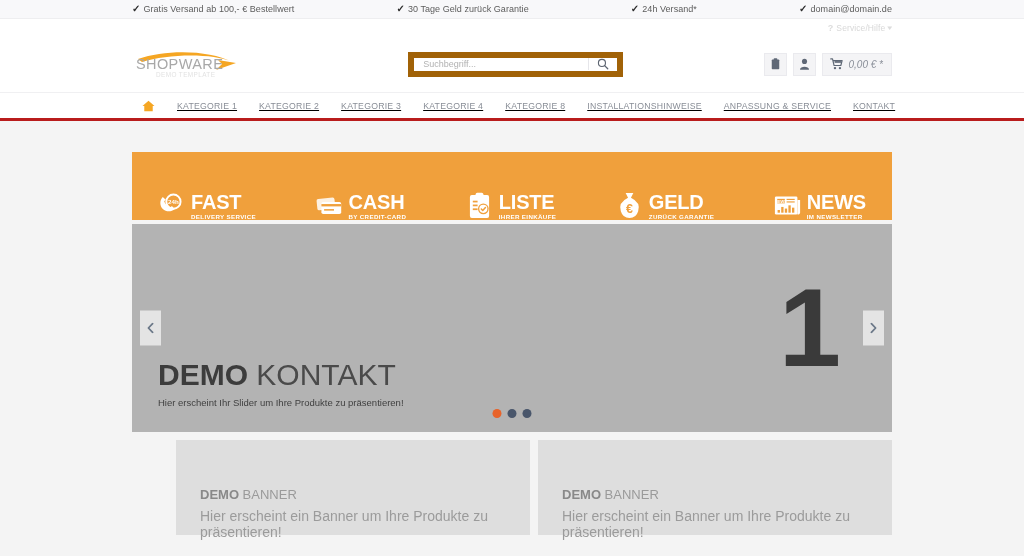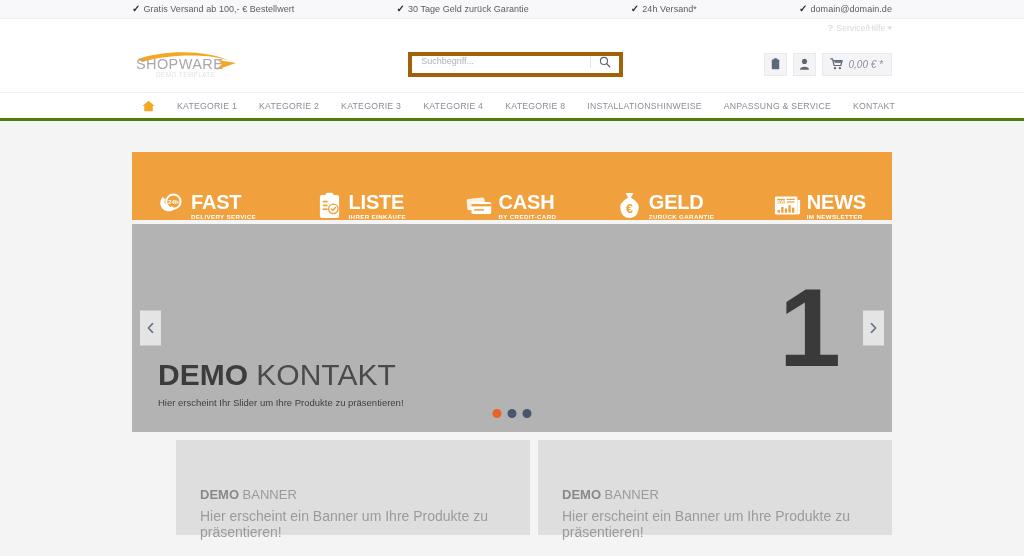--- a/index.html
+++ b/index.html
@@ -94,24 +94,24 @@
     position: relative;
     cursor: pointer;
     flex: 0 0 auto;
   }
   .logo svg { display: block; }
 
   
   .search-wrap {
     width: 215px;
     height: 25px;
-    border: 4px solid #a16207;
+    border: 6px solid #a16207;
     background: #fff;
     display: flex;
-    align-items: flex-start;
+    align-items: center;
     margin-left: 18px;
   }
   .search-input {
     flex: 1;
     border: none;
     outline: none;
     padding: 0 9px;
     font-size: 9px;
     color: #999;
     font-family: "Liberation Sans", sans-serif;
@@ -162,22 +162,23 @@
     color: #8a8f99;
     white-space: nowrap;
     font-style: italic;
   }
 
   
   .navbar {
     height: 29px;
     background: #ffffff;
     border-top: 1px solid #f0f0f2;
-    border-bottom: 3px solid #4d7c0f;
-    display: flex;
+    border-bottom: 3px solid #b91c1c;
+    display: flex;
+    text-decoration: underline;
   }
   .nav-inner {
     width: 760px;
     margin: 0 auto;
     display: flex;
     align-items: center;
     height: 100%;
   }
   .nav-home {
     display: flex;
@@ -453,49 +454,49 @@
         </svg>
       </span>
       <span class="benefit-text">
         <span class="benefit-title">FAST</span>
         <span class="benefit-sub">DELIVERY SERVICE</span>
       </span>
     </div>
 
     <div class="benefit">
       <span class="benefit-icon">
+        <svg width="29" height="27" viewBox="0 0 30 28">
+          <rect x="1" y="6" width="20" height="12.5" rx="2" fill="#fff" opacity="0.85" transform="rotate(-6 11 12)"></rect>
+          <rect x="6" y="10" width="22" height="13.5" rx="2" fill="#fff"></rect>
+          <rect x="6" y="12.4" width="22" height="2.6" fill="#f0a03c"></rect>
+          <rect x="9" y="18" width="11" height="1.7" fill="#f0a03c"></rect>
+        </svg>
+      </span>
+      <span class="benefit-text">
+        <span class="benefit-title">CASH</span>
+        <span class="benefit-sub">BY CREDIT-CARD</span>
+      </span>
+    </div>
+
+    <div class="benefit">
+      <span class="benefit-icon">
         <svg width="23" height="27" viewBox="0 0 24 28">
           <rect x="2" y="3" width="20" height="24" rx="2" fill="#fff"></rect>
           <rect x="8" y="0.6" width="8" height="4.6" rx="1.6" fill="#fff"></rect>
           <rect x="5" y="9" width="5" height="1.8" fill="#f0a03c"></rect>
           <rect x="5" y="13" width="5" height="1.8" fill="#f0a03c"></rect>
           <rect x="5" y="17" width="5" height="1.8" fill="#f0a03c"></rect>
           <circle cx="16" cy="17.5" r="5.6" fill="#f0a03c"></circle>
           <circle cx="16" cy="17.5" r="4.2" fill="#fff"></circle>
           <path d="M13.9 17.6 l1.5 1.6 2.8-3.1" fill="none" stroke="#f0a03c" stroke-width="1.6" stroke-linecap="round" stroke-linejoin="round"></path>
         </svg>
       </span>
       <span class="benefit-text">
         <span class="benefit-title">LISTE</span>
         <span class="benefit-sub">IHRER EINKÄUFE</span>
-      </span>
-    </div>
-
-    <div class="benefit">
-      <span class="benefit-icon">
-        <svg width="29" height="27" viewBox="0 0 30 28">
-          <rect x="1" y="6" width="20" height="12.5" rx="2" fill="#fff" opacity="0.85" transform="rotate(-6 11 12)"></rect>
-          <rect x="6" y="10" width="22" height="13.5" rx="2" fill="#fff"></rect>
-          <rect x="6" y="12.4" width="22" height="2.6" fill="#f0a03c"></rect>
-          <rect x="9" y="18" width="11" height="1.7" fill="#f0a03c"></rect>
-        </svg>
-      </span>
-      <span class="benefit-text">
-        <span class="benefit-title">CASH</span>
-        <span class="benefit-sub">BY CREDIT-CARD</span>
       </span>
     </div>
 
     <div class="benefit">
       <span class="benefit-icon">
         <svg width="25" height="27" viewBox="0 0 26 28">
           <path d="M9 1 L17 1 L14.5 6 Q25 11 22 20 Q20 27 13 27 Q6 27 4 20 Q1 11 11.5 6 Z" fill="#fff"></path>
           <text x="13" y="22" font-family="Liberation Sans, sans-serif" font-size="13" font-weight="bold" fill="#f0a03c" text-anchor="middle">€</text>
         </svg>
       </span>

